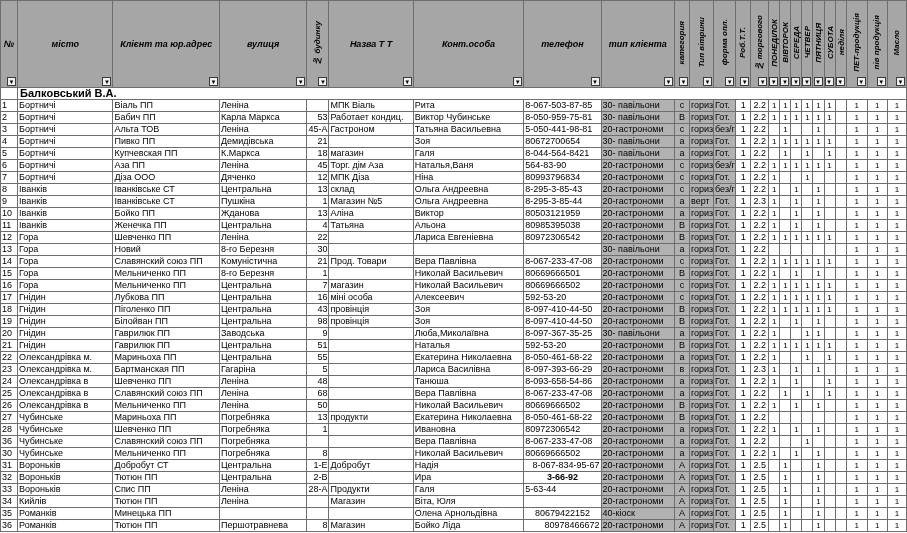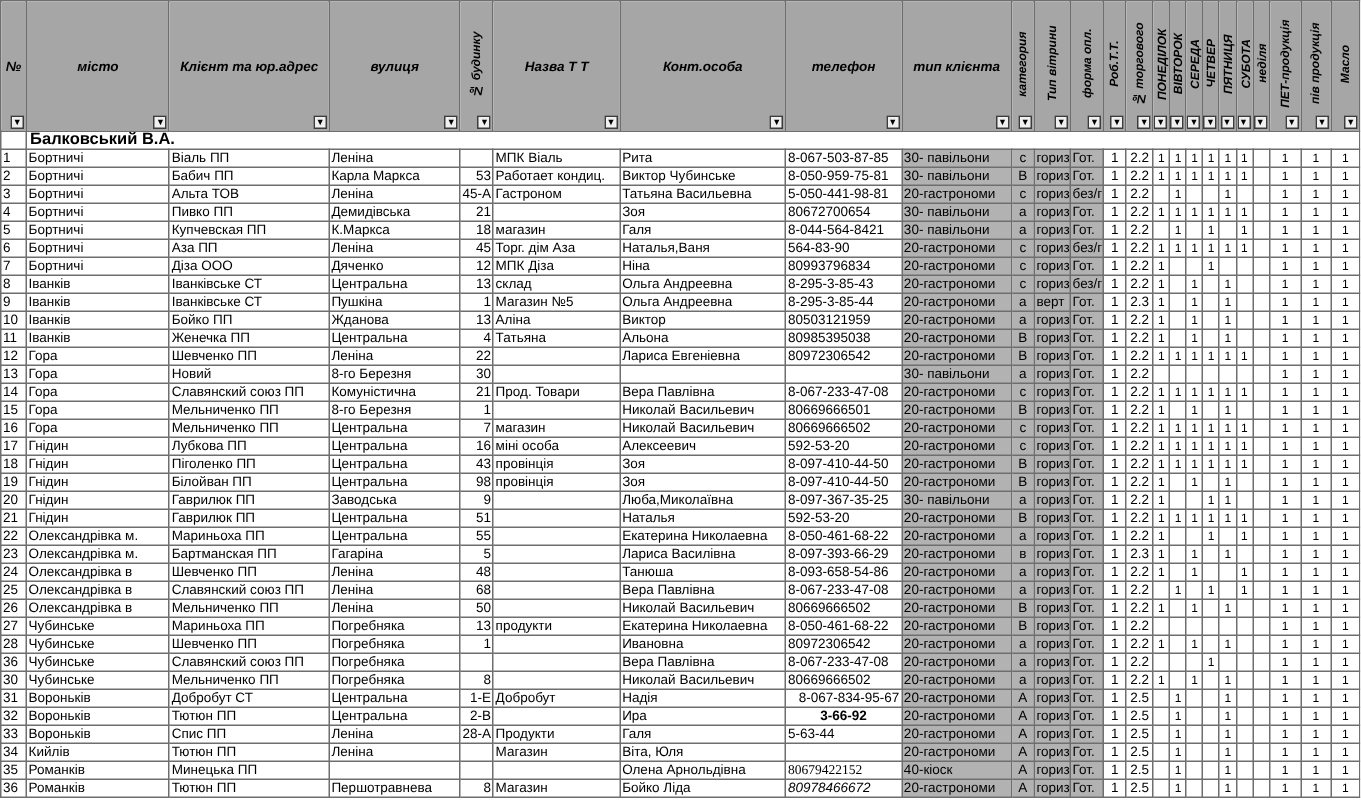--- a/index.html
+++ b/index.html
@@ -996,21 +996,21 @@
           <td class="c23">1</td>
         </tr>
         <tr>
           <td class="c0">35</td>
           <td class="c1">Романків</td>
           <td class="c2">Минецька ПП</td>
           <td class="c3"></td>
           <td class="c4"></td>
           <td class="c5"></td>
           <td class="c6">Олена Арнольдівна</td>
-          <td class="c7" style="text-align: left; font-family: Liberation Serif, serif;">80679422152</td>
+          <td class="c7" style="text-align: center;">80679422152</td>
           <td class="c8">40-кіоск</td>
           <td class="c9">А</td>
           <td class="c10">гориз.</td>
           <td class="c11">Гот.</td>
           <td class="c12">1</td>
           <td class="c13">2.5</td>
           <td class="c14 day"></td>
           <td class="c15 day">1</td>
           <td class="c16 day"></td>
           <td class="c17 day"></td>
@@ -1022,21 +1022,21 @@
           <td class="c23">1</td>
         </tr>
         <tr>
           <td class="c0">36</td>
           <td class="c1">Романків</td>
           <td class="c2">Тютюн ПП</td>
           <td class="c3">Першотравнева</td>
           <td class="c4">8</td>
           <td class="c5">Магазин</td>
           <td class="c6">Бойко Ліда</td>
-          <td class="c7" style="text-align: left; font-style: italic;">80978466672</td>
+          <td class="c7" style="text-align: right;">80978466672</td>
           <td class="c8">20-гастрономи</td>
           <td class="c9">А</td>
           <td class="c10">гориз.</td>
           <td class="c11">Гот.</td>
           <td class="c12">1</td>
           <td class="c13">2.5</td>
           <td class="c14 day"></td>
           <td class="c15 day">1</td>
           <td class="c16 day"></td>
           <td class="c17 day"></td>

